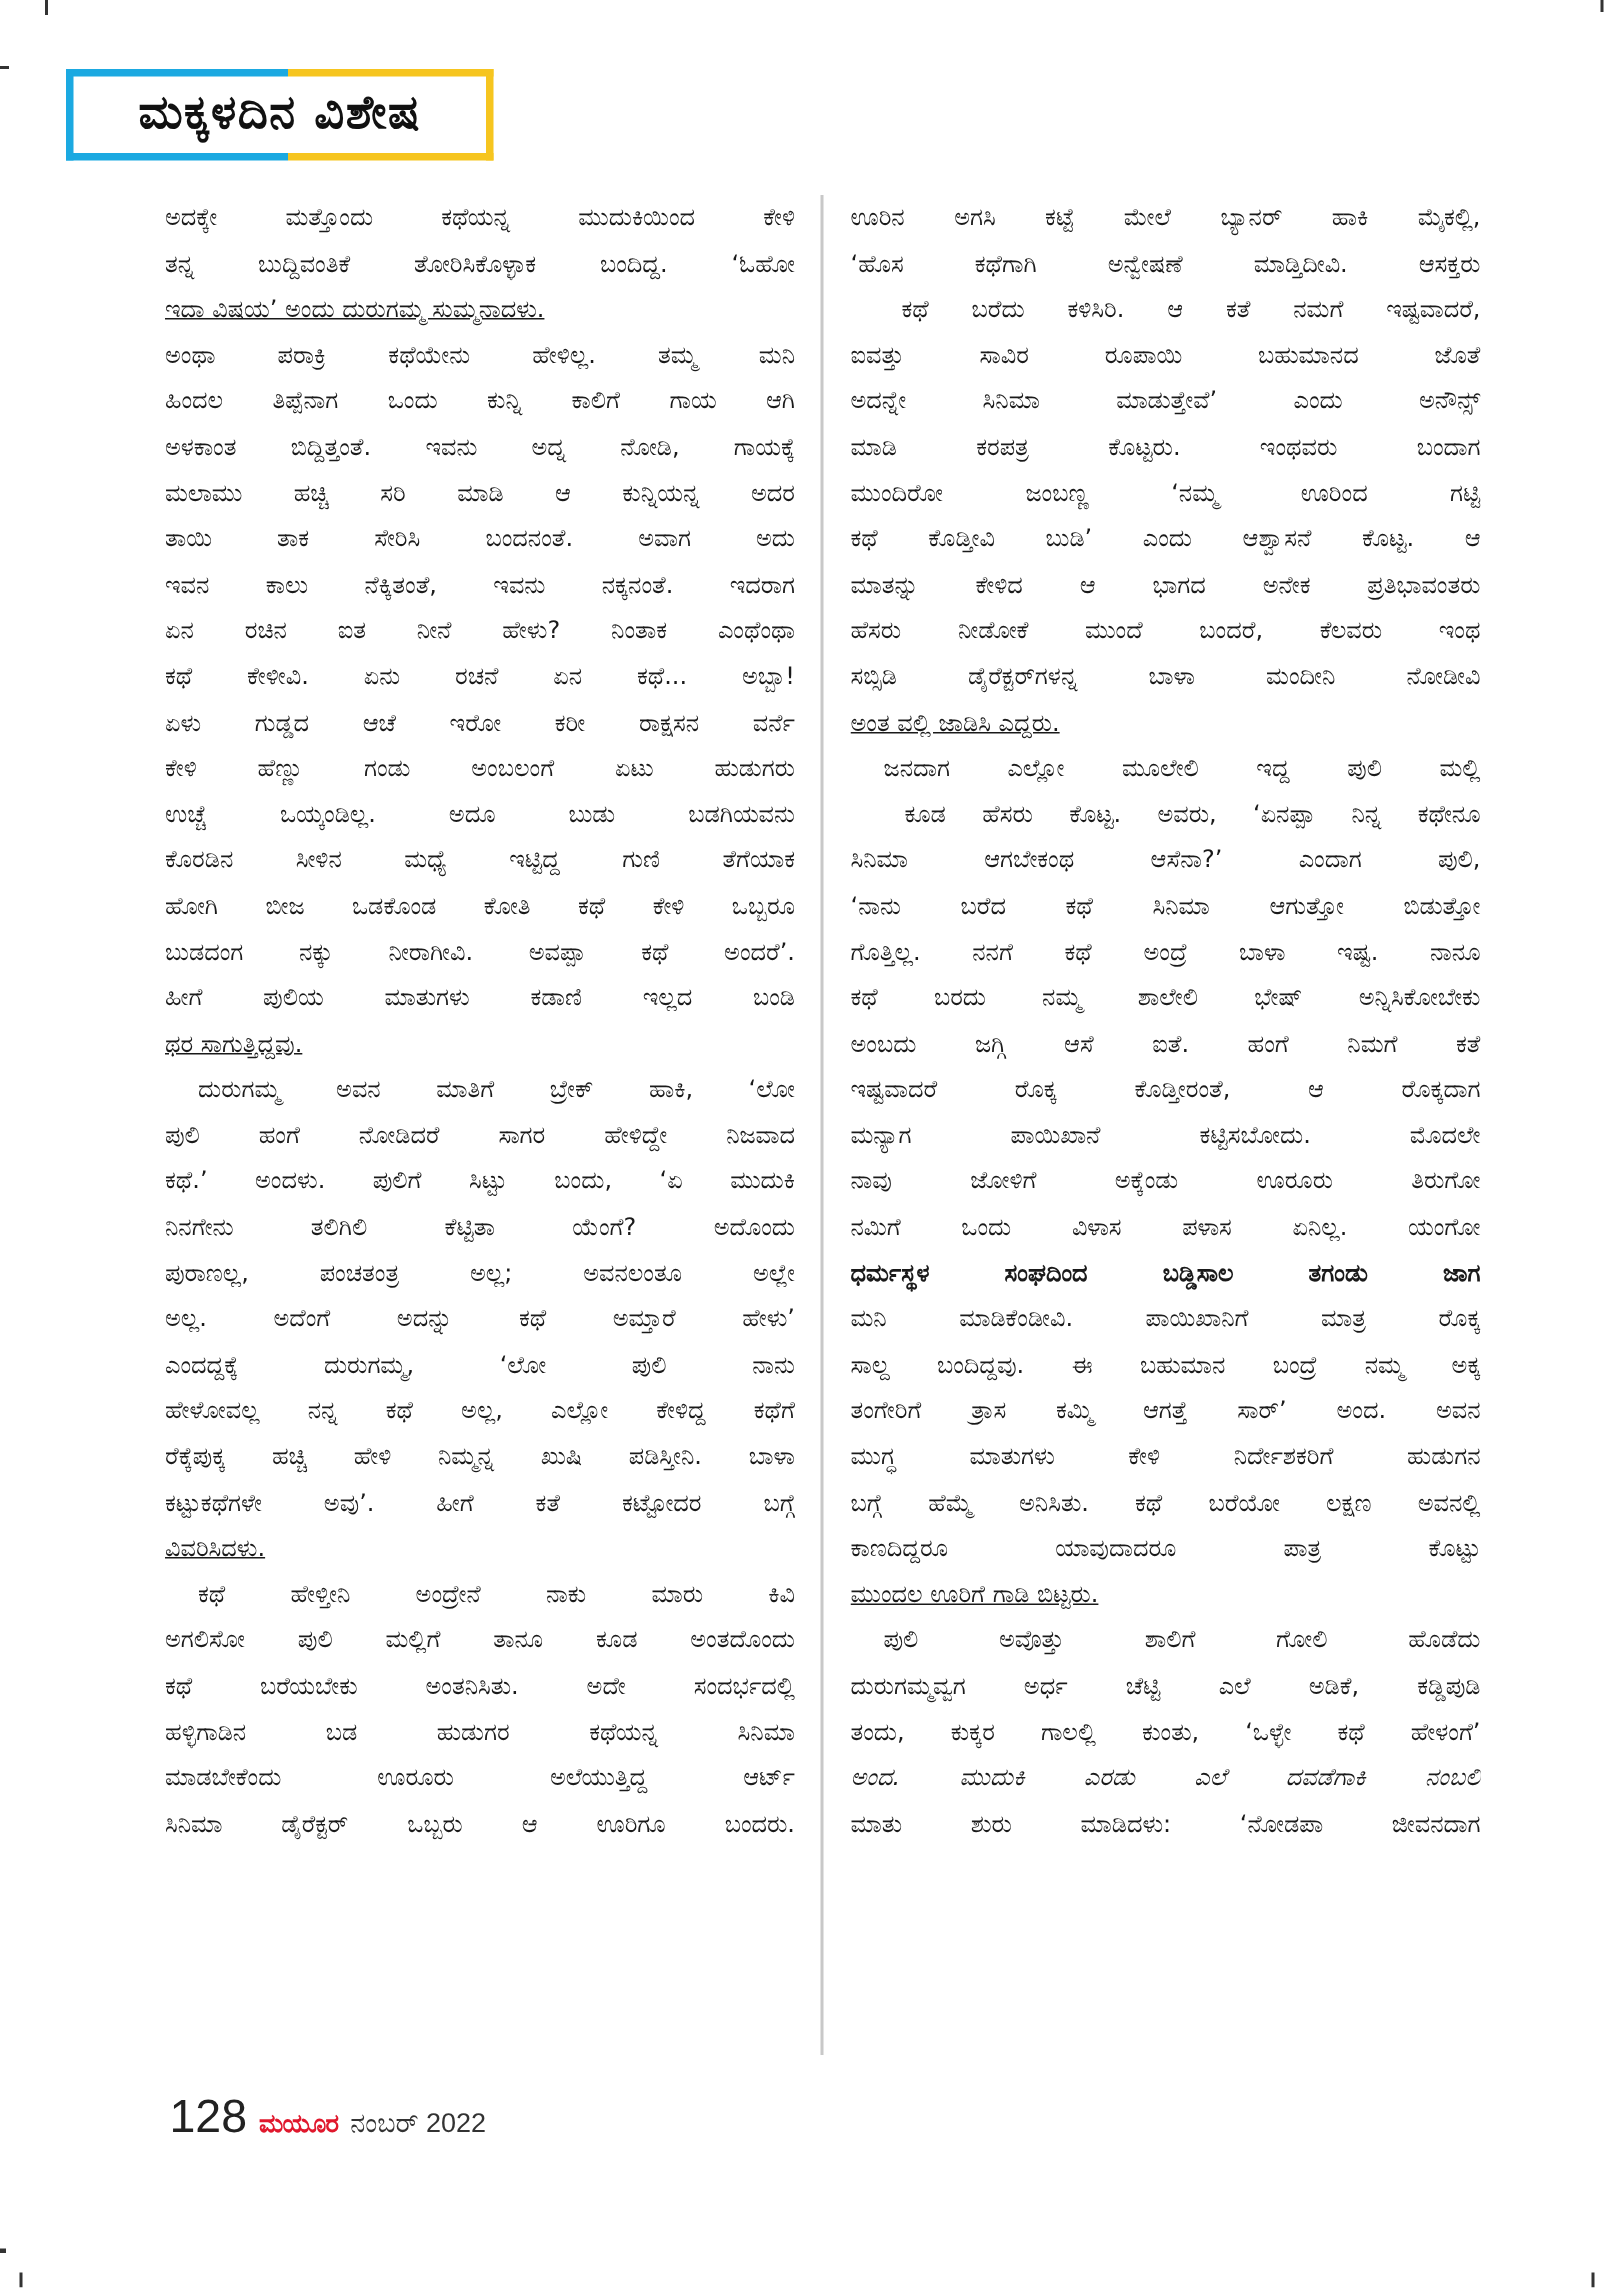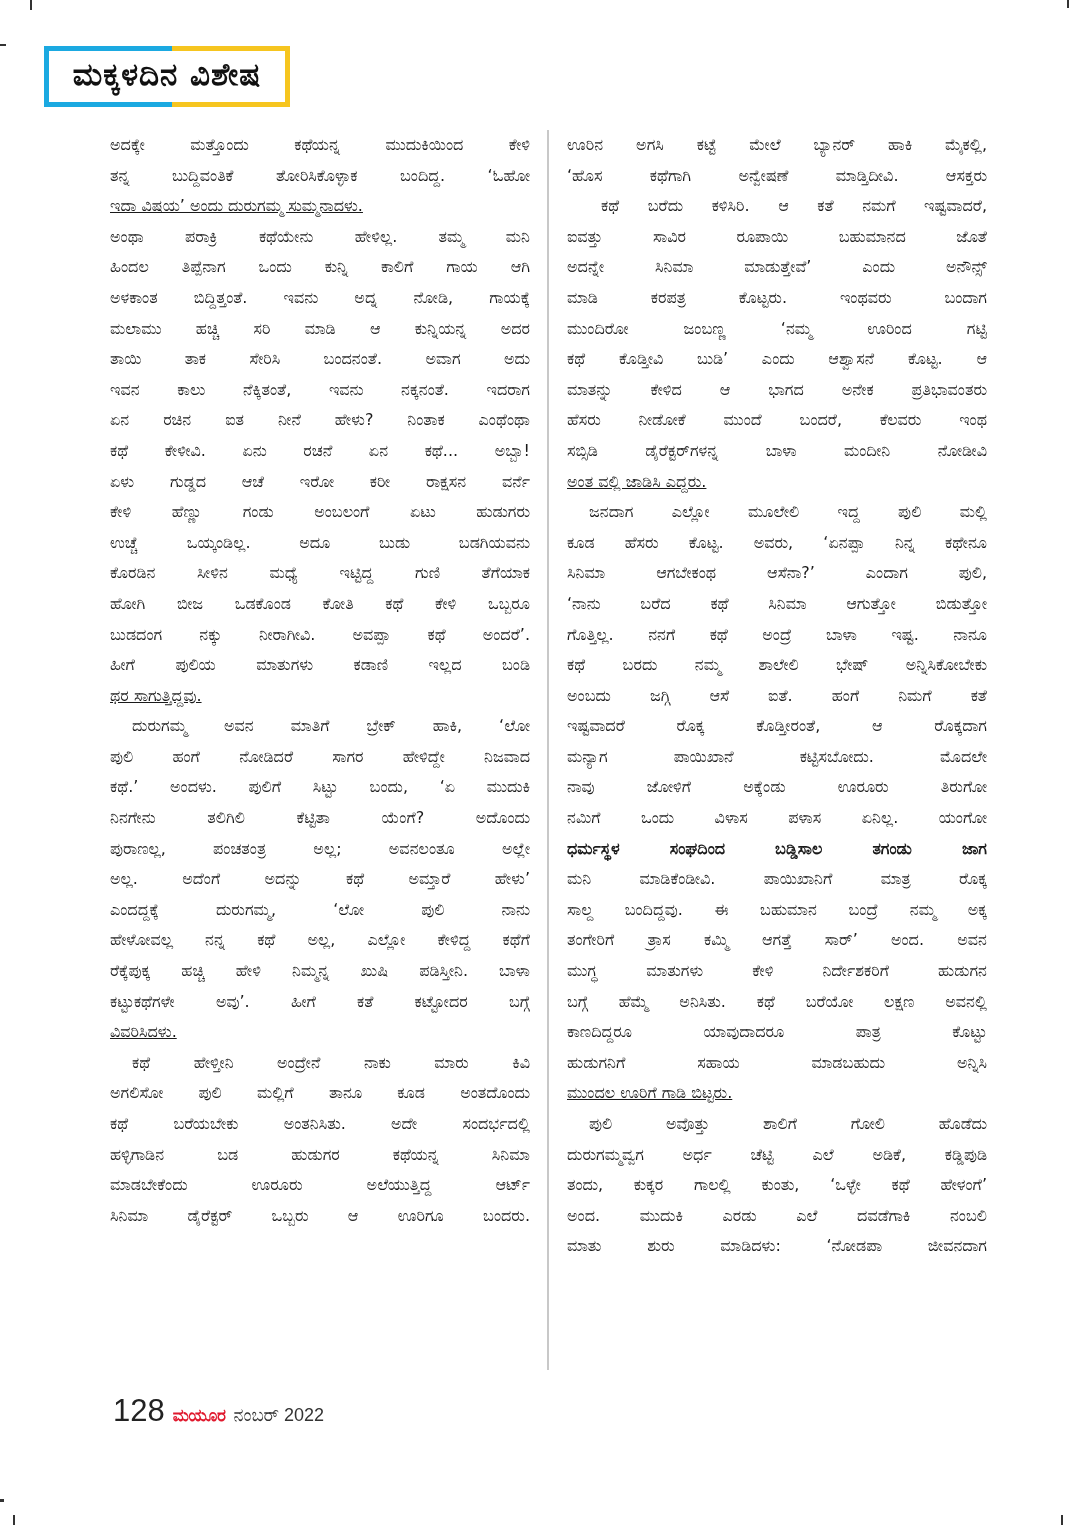--- a/index.html
+++ b/index.html
@@ -1,19 +1,19 @@
 <!DOCTYPE html>
 <html><head>
 <meta charset="utf-8">
 <style>
   html, body { margin: 0; padding: 0; background: #ffffff; }
   body { width: 1072px; height: 1525px; position: relative; overflow: hidden;
          font-family: "DejaVu Sans", sans-serif; color: #1a1a1a; }
   .crop { position: absolute; background: #333; }
-  .title-box { position: absolute; left: 44px; top: 46px; width: 246px; height: 61px;
+  .title-box { position: absolute; left: 44px; top: 46px; width: 285px; height: 61px;
                box-sizing: border-box; display: flex; align-items: center; justify-content: center; }
   .title-box .b-top-l { position: absolute; left: 0; top: 0; width: 52%; height: 5px; background: #1ba9e1; }
   .title-box .b-top-r { position: absolute; right: 0; top: 0; width: 48%; height: 5px; background: #f6c51f; }
   .title-box .b-bot-l { position: absolute; left: 0; bottom: 0; width: 52%; height: 5px; background: #1ba9e1; }
   .title-box .b-bot-r { position: absolute; right: 0; bottom: 0; width: 48%; height: 5px; background: #f6c51f; }
   .title-box .b-left { position: absolute; left: 0; top: 0; width: 5px; height: 100%; background: #1ba9e1; }
   .title-box .b-right { position: absolute; right: 0; top: 0; width: 5px; height: 100%; background: #f6c51f; }
   .title-text { font-size: 31px; font-weight: bold; color: #111; letter-spacing: 1px; white-space: nowrap; position: relative; top: -2px; }
   .column { position: absolute; top: 130px; width: 420px; font-size: 16px; line-height: 30.6px; }
   .col-left { left: 110px; }
@@ -93,43 +93,42 @@
     <span class="line" style="white-space: nowrap;">ಐವತ್ತು ಸಾವಿರ ರೂಪಾಯಿ ಬಹುಮಾನದ ಜೊತೆ</span>
     <span class="line" style="white-space: nowrap;">ಅದನ್ನೇ ಸಿನಿಮಾ ಮಾಡುತ್ತೇವೆ’ ಎಂದು ಅನೌನ್ಸ್</span>
     <span class="line" style="white-space: nowrap;">ಮಾಡಿ ಕರಪತ್ರ ಕೊಟ್ಟರು. ಇಂಥವರು ಬಂದಾಗ</span>
     <span class="line" style="white-space: nowrap;">ಮುಂದಿರೋ ಜಂಬಣ್ಣ ‘ನಮ್ಮ ಊರಿಂದ ಗಟ್ಟಿ</span>
     <span class="line" style="white-space: nowrap;">ಕಥೆ ಕೊಡ್ತೀವಿ ಬುಡಿ’ ಎಂದು ಆಶ್ವಾಸನೆ ಕೊಟ್ಟ. ಆ</span>
     <span class="line" style="white-space: nowrap;">ಮಾತನ್ನು ಕೇಳಿದ ಆ ಭಾಗದ ಅನೇಕ ಪ್ರತಿಭಾವಂತರು</span>
     <span class="line" style="white-space: nowrap;">ಹೆಸರು ನೀಡೋಕೆ ಮುಂದೆ ಬಂದರೆ, ಕೆಲವರು ಇಂಥ</span>
     <span class="line" style="white-space: nowrap;">ಸಬ್ಸಿಡಿ ಡೈರೆಕ್ಟರ್‌ಗಳನ್ನ ಬಾಳಾ ಮಂದೀನಿ ನೋಡೀವಿ</span>
     <span class="line last" style="white-space: nowrap;">ಅಂತ ವಲ್ಲಿ ಜಾಡಿಸಿ ಎದ್ದರು.</span>
     <span class="line indent" style="white-space: nowrap;">ಜನದಾಗ ಎಲ್ಲೋ ಮೂಲೇಲಿ ಇದ್ದ ಪುಲಿ ಮಲ್ಲಿ</span>
-    <span class="line" style="white-space: nowrap;">ಕೂಡ ಹೆಸರು ಕೊಟ್ಟ. ಅವರು, ‘ಏನಪ್ಪಾ ನಿನ್ನ ಕಥೇನೂ</span>
+    <span class="line" style="white-space: nowrap; margin-left: 36px;">ಕೂಡ ಹೆಸರು ಕೊಟ್ಟ. ಅವರು, ‘ಏನಪ್ಪಾ ನಿನ್ನ ಕಥೇನೂ</span>
     <span class="line" style="white-space: nowrap;">ಸಿನಿಮಾ ಆಗಬೇಕಂಥ ಆಸೆನಾ?’ ಎಂದಾಗ ಪುಲಿ,</span>
     <span class="line" style="white-space: nowrap;">‘ನಾನು ಬರೆದ ಕಥೆ ಸಿನಿಮಾ ಆಗುತ್ತೋ ಬಿಡುತ್ತೋ</span>
     <span class="line" style="white-space: nowrap;">ಗೊತ್ತಿಲ್ಲ. ನನಗೆ ಕಥೆ ಅಂದ್ರೆ ಬಾಳಾ ಇಷ್ಟ. ನಾನೂ</span>
     <span class="line" style="white-space: nowrap;">ಕಥೆ ಬರದು ನಮ್ಮ ಶಾಲೇಲಿ ಭೇಷ್ ಅನ್ನಿಸಿಕೋಬೇಕು</span>
     <span class="line" style="white-space: nowrap;">ಅಂಬದು ಜಗ್ಗಿ ಆಸೆ ಐತೆ. ಹಂಗೆ ನಿಮಗೆ ಕತೆ</span>
     <span class="line" style="white-space: nowrap;">ಇಷ್ಟವಾದರೆ ರೊಕ್ಕ ಕೊಡ್ತೀರಂತೆ, ಆ ರೊಕ್ಕದಾಗ</span>
     <span class="line" style="white-space: nowrap;">ಮನ್ಯಾಗ ಪಾಯಿಖಾನೆ ಕಟ್ಟಿಸಬೋದು. ಮೊದಲೇ</span>
     <span class="line" style="white-space: nowrap;">ನಾವು ಜೋಳಿಗೆ ಅಕ್ಕೆಂಡು ಊರೂರು ತಿರುಗೋ</span>
     <span class="line" style="white-space: nowrap;">ನಮಿಗೆ ಒಂದು ವಿಳಾಸ ಪಳಾಸ ಏನಿಲ್ಲ. ಯಂಗೋ</span>
     <span class="line" style="white-space: nowrap; font-weight: bold;">ಧರ್ಮಸ್ಥಳ ಸಂಘದಿಂದ ಬಡ್ಡಿಸಾಲ ತಗಂಡು ಜಾಗ</span>
     <span class="line" style="white-space: nowrap;">ಮನಿ ಮಾಡಿಕೆಂಡೀವಿ. ಪಾಯಿಖಾನಿಗೆ ಮಾತ್ರ ರೊಕ್ಕ</span>
     <span class="line" style="white-space: nowrap;">ಸಾಲ್ದ ಬಂದಿದ್ದವು. ಈ ಬಹುಮಾನ ಬಂದ್ರೆ ನಮ್ಮ ಅಕ್ಕ</span>
     <span class="line" style="white-space: nowrap;">ತಂಗೇರಿಗೆ ತ್ರಾಸ ಕಮ್ಮಿ ಆಗತ್ತೆ ಸಾರ್’ ಅಂದ. ಅವನ</span>
     <span class="line" style="white-space: nowrap;">ಮುಗ್ಧ ಮಾತುಗಳು ಕೇಳಿ ನಿರ್ದೇಶಕರಿಗೆ ಹುಡುಗನ</span>
     <span class="line" style="white-space: nowrap;">ಬಗ್ಗೆ ಹೆಮ್ಮೆ ಅನಿಸಿತು. ಕಥೆ ಬರೆಯೋ ಲಕ್ಷಣ ಅವನಲ್ಲಿ</span>
     <span class="line" style="white-space: nowrap;">ಕಾಣದಿದ್ದರೂ ಯಾವುದಾದರೂ ಪಾತ್ರ ಕೊಟ್ಟು</span>
-    <span class="line" style="white-space: nowrap;">ಹುಡುಗನಿಗೆ ಸಹಾಯ ಮಾಡಬಹುದು ಅನ್ನಿಸಿ</span>
     <span class="line last" style="white-space: nowrap;">ಮುಂದಲ ಊರಿಗೆ ಗಾಡಿ ಬಿಟ್ಟರು.</span>
     <span class="line indent" style="white-space: nowrap;">ಪುಲಿ ಅವೊತ್ತು ಶಾಲಿಗೆ ಗೋಲಿ ಹೊಡೆದು</span>
     <span class="line" style="white-space: nowrap;">ದುರುಗಮ್ಮವ್ವಗ ಅರ್ಧ ಚೆಟ್ಟಿ ಎಲೆ ಅಡಿಕೆ, ಕಡ್ಡಿಪುಡಿ</span>
     <span class="line" style="white-space: nowrap;">ತಂದು, ಕುಕ್ಕರ ಗಾಲಲ್ಲಿ ಕುಂತು, ‘ಒಳ್ಳೇ ಕಥೆ ಹೇಳಂಗೆ’</span>
-    <span class="line" style="white-space: nowrap;">ಅಂದ. ಮುದುಕಿ ಎರಡು ಎಲೆ ದವಡೆಗಾಕಿ ನಂಬಲಿ</span>
+    <span class="line" style="white-space: nowrap; font-style: italic;">ಅಂದ. ಮುದುಕಿ ಎರಡು ಎಲೆ ದವಡೆಗಾಕಿ ನಂಬಲಿ</span>
     <span class="line" style="white-space: nowrap;">ಮಾತು ಶುರು ಮಾಡಿದಳು: ‘ನೋಡಪಾ ಜೀವನದಾಗ</span>
   </div>
 
 <div class="footer">
   <span class="page-num">128</span>
   <span class="brand">ಮಯೂರ</span>
   <span class="issue">ನಂಬರ್ 2022</span>
 </div>
 
 </body></html>

